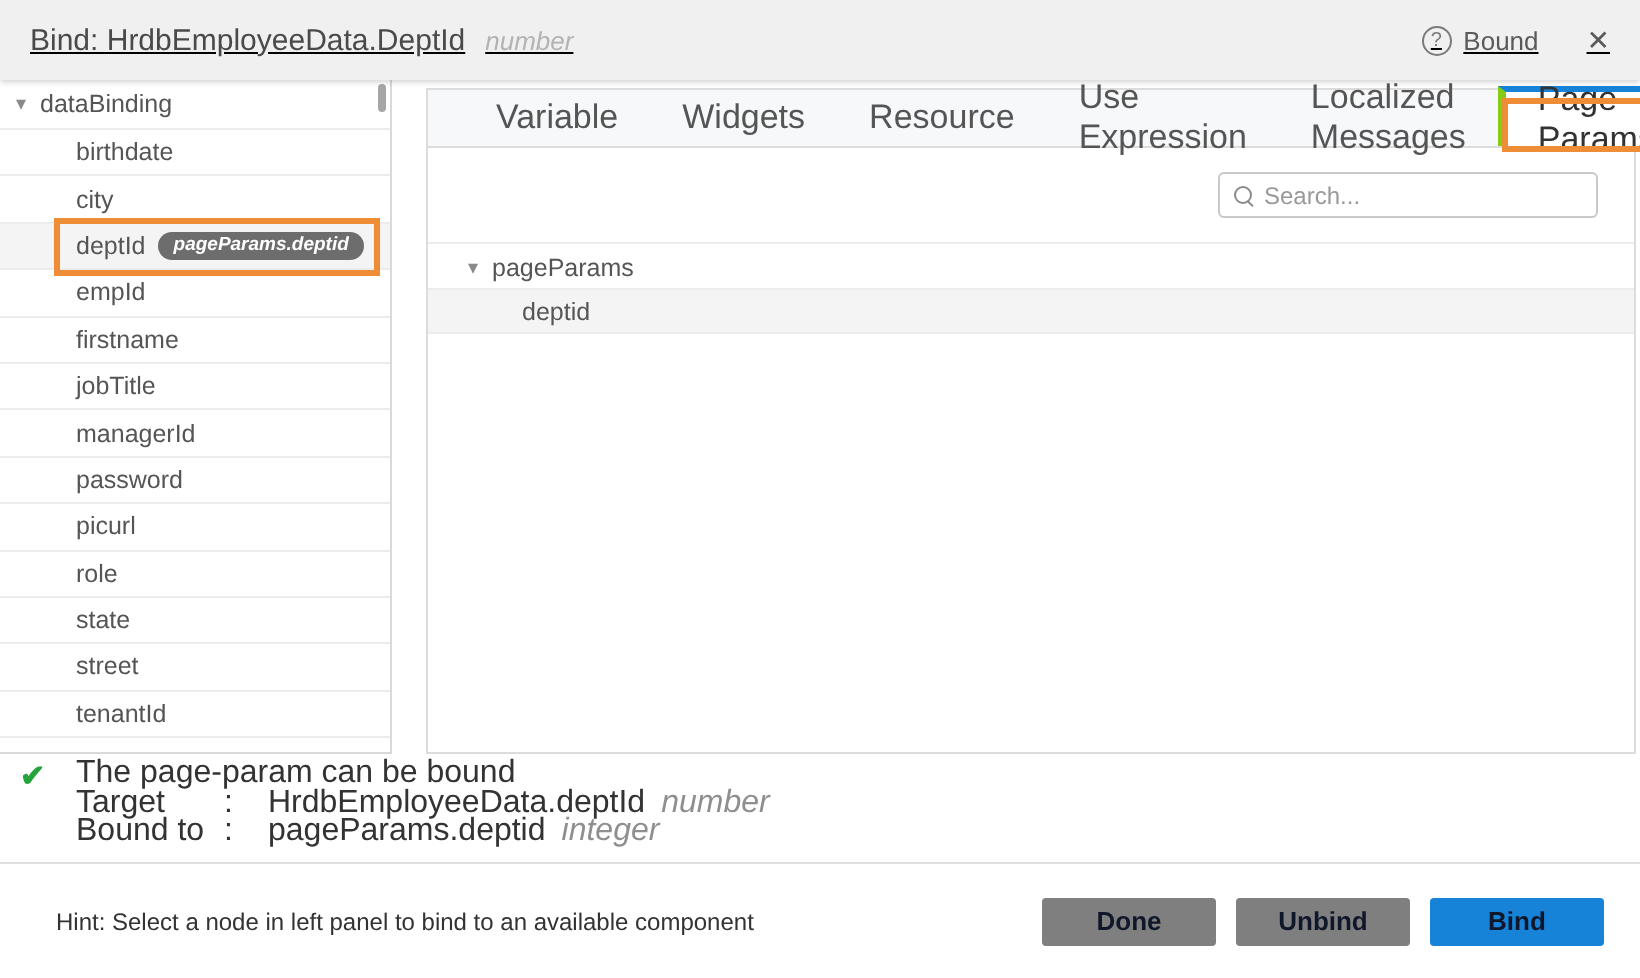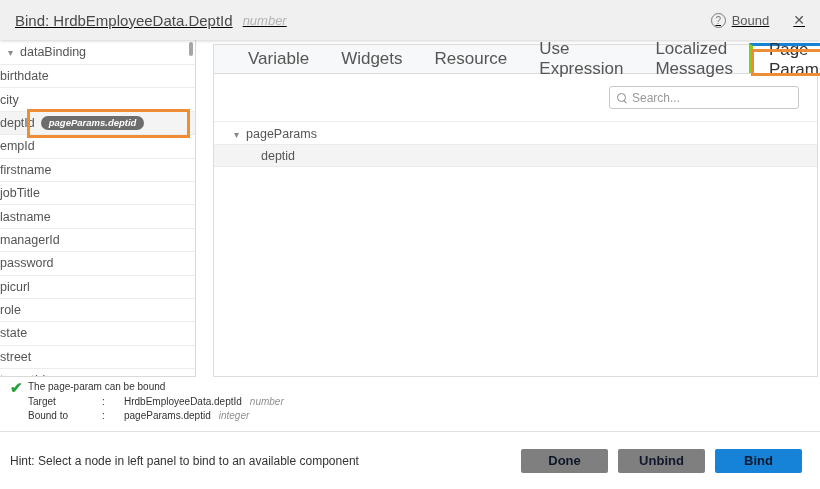--- a/index.html
+++ b/index.html
@@ -16,21 +16,21 @@
   .hdr-spacer { flex:1; }
   .help-wrap { display:flex; align-items:center; gap:6px; color:#5a5a5a; font-size:13px; cursor:pointer; }
   .qicon { width:15px; height:15px; border:1px solid #7a7a7a; border-radius:50%; color:#7a7a7a;
            font-size:10px; display:flex; align-items:center; justify-content:center; }
   .close-x { margin-left:24px; color:#5a5a5a; font-size:14px; cursor:pointer; }
 
   
   .sidebar { position:absolute; top:40px; left:0; width:196px; height:337px; background:#fff;
              border-right:1px solid #d9d9d9; border-bottom:1px solid #d9d9d9; overflow:hidden; }
   .srow { position:relative; display:flex; align-items:center; border-bottom:1px solid #ececec;
-          font-size:12.5px; color:#555; height:23.4px; }
+          font-size:12.5px; color:#555; height:23.4px; padding-left:38px; }
   .srow.root { height:25px; padding-left:8px; }
   .srow.sel { background:#f4f4f4; }
   .tri { color:#8a8a8a; font-size:10px; margin-right:7px; }
   .badge { margin-left:6px; background:#6d6d6d; color:#fff; font-size:9.5px; font-weight:bold;
            font-style:italic; border-radius:8px; padding:2px 8px; line-height:1; white-space:nowrap; }
   .annot-row { position:absolute; left:27px; top:-3px; width:163px; height:29px;
                border:3px solid #ee8d35; z-index:4; pointer-events:none; }
   .sb-thumb { position:absolute; right:2px; top:2px; width:4px; height:14px; background:#a6a6a6; border-radius:2px; }
 
   
@@ -60,30 +60,30 @@
   .ptree { position:absolute; left:0; right:0; top:50px; }
   .prow-root { display:flex; align-items:center; height:20px; padding-left:20px;
                font-size:12.5px; color:#555; }
   .prow-child { display:flex; align-items:center; height:23px; padding-left:47px; font-size:12.5px;
                 color:#555; }
   .prow-child.sel { background:#f4f4f4; border-top:1px solid #ececec; border-bottom:1px solid #ececec; }
 
   
   .status { position:absolute; left:0; top:378px; right:0; height:53px; background:#fff; }
   .check { position:absolute; left:10px; top:1px; color:#25a33c; font-size:15px; font-weight:bold; }
-  .stat-lines { position:absolute; left:28px; top:2px; font-size:10px; color:#333; line-height:14.5px; }
+  .stat-lines { position:absolute; left:38px; top:2px; font-size:16px; color:#333; line-height:14.5px; }
   .stat-row { display:flex; }
   .stat-label { width:74px; }
   .stat-colon { width:22px; }
   .stat-type { font-style:italic; color:#8f8f8f; margin-left:8px; }
 
   
   .footrule { position:absolute; left:0; right:0; top:431px; border-top:1px solid #e0e0e0; }
   .footer { position:absolute; left:0; right:0; top:432px; height:57px; display:flex;
-            align-items:center; padding:0 18px 0 10px; background:#fff; }
+            align-items:center; padding:0 18px 0 28px; background:#fff; }
   .hint { flex:1; font-size:12px; color:#333; }
   .btn { width:87px; height:24px; border:none; border-radius:2px; color:#0f172a; font-size:13px;
          font-weight:bold; font-family:"Liberation Sans", sans-serif; cursor:pointer; margin-left:10px; }
   .btn.gray { background:#7f7f7f; }
   .btn.primary { background:#1683d8; }
 </style>
 </head>
 <body>
 
 <div class="dialog">
@@ -117,23 +117,20 @@
           <span class="badge">pageParams.deptid</span>
         </div>
         <div class="srow">
           <span class="slabel">empId</span>
         </div>
         <div class="srow">
           <span class="slabel">firstname</span>
         </div>
         <div class="srow">
           <span class="slabel">jobTitle</span>
-        </div>
-        <div class="srow">
-          <span class="slabel">lastname</span>
         </div>
         <div class="srow">
           <span class="slabel">managerId</span>
         </div>
         <div class="srow">
           <span class="slabel">password</span>
         </div>
         <div class="srow">
           <span class="slabel">picurl</span>
         </div>

